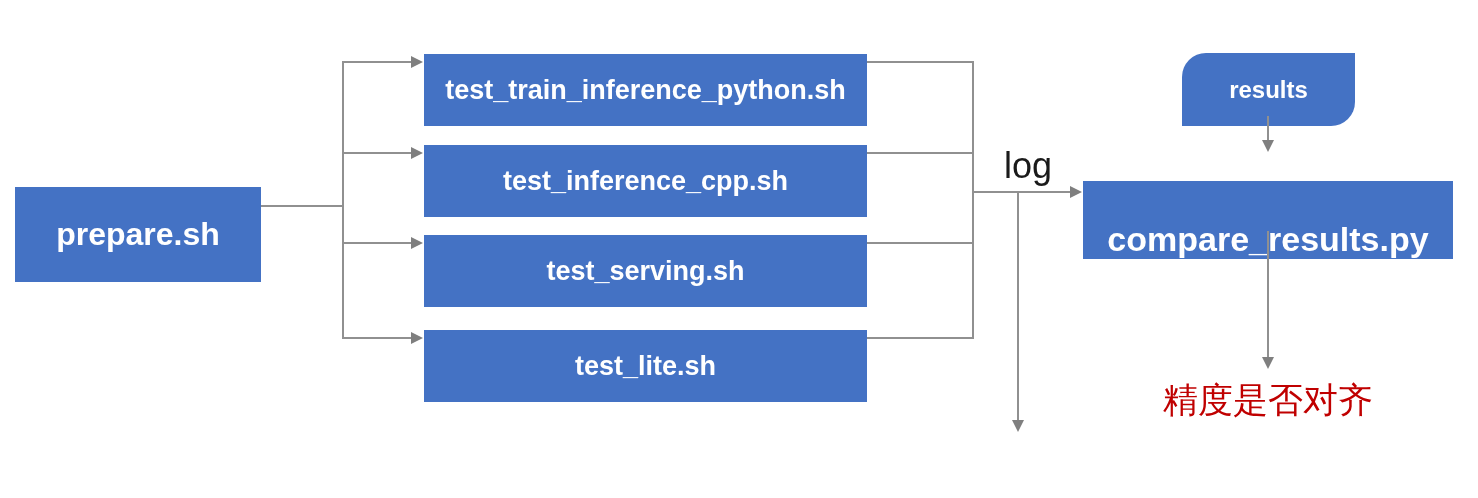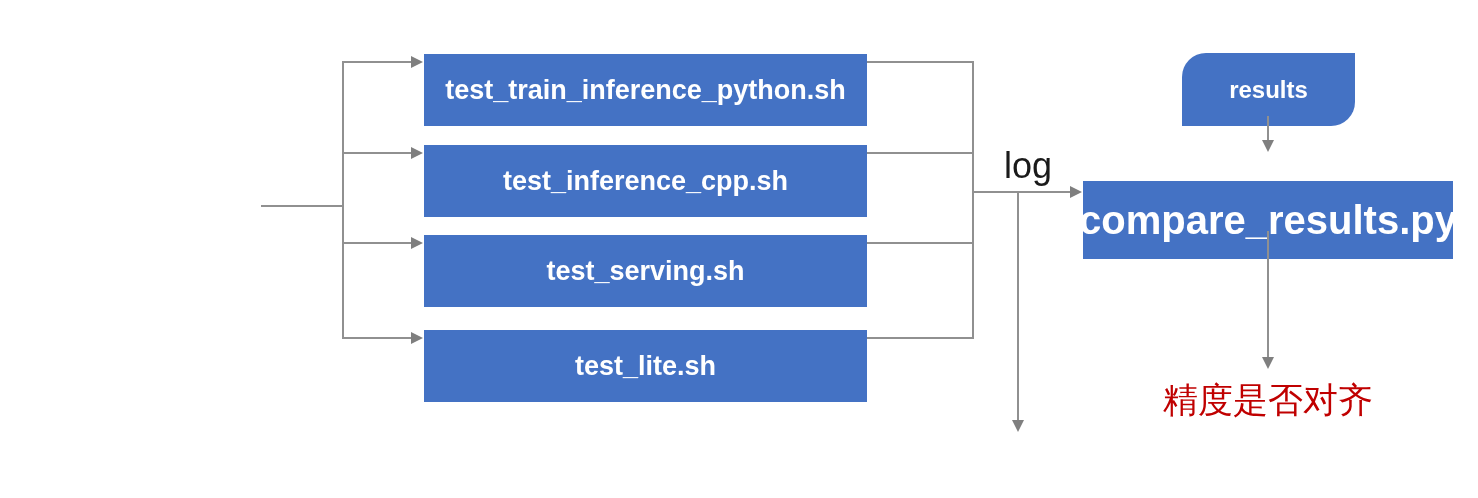--- a/index.html
+++ b/index.html
@@ -24,21 +24,21 @@
     margin-top: 28px;
   }
   .prepare-box   { left: 15px;   top: 159px; width: 246px; height: 95px; font-size: 32px; }
   .test-box      { left: 424px;  width: 443px; height: 72px; font-size: 27px; }
   .test-box-0    { top: 26px; }
   .test-box-1    { top: 117px; }
   .test-box-2    { top: 207px; }
   .test-box-3    { top: 302px; }
   .results-box   { left: 1182px; top: 25px;  width: 173px; height: 73px; font-size: 24px;
                    border-radius: 24px 0 24px 0; align-items: center; }
-  .compare-box   { left: 1083px; top: 153px; width: 370px; height: 78px; font-size: 40px; }
+  .compare-box   { left: 1083px; top: 153px; width: 370px; height: 78px; font-size: 34px; align-items: flex-end; }
 
   .h-line { position: absolute; height: 2px; background: #909090; }
   .v-line { position: absolute; width: 2px;  background: #909090; }
 
   .arrow-right {
     position: absolute; width: 0; height: 0;
     border-top: 6px solid transparent;
     border-bottom: 6px solid transparent;
     border-left: 12px solid #7f7f7f;
   }
@@ -65,20 +65,23 @@
   }
   .log-label       { left: 988px;  top: 148px; margin-left: 16px; }
   .function-label  { left: 913px;  top: 444px; }
   .precision-label { left: 1163px; top: 382px; }
 </style>
 </head>
 <body>
 
 <div id="canvas">
 
+  <div class="node prepare-box">
+    <span>prepare.sh</span>
+  </div>
 
   <div class="h-line" style="left:261px; top:205px; width:81px;"></div>
   <div class="v-line" style="left:342px; top:61px; height:278px;"></div>
 
   <div class="h-line" style="left:342px; top:61px;  width:70px;"></div>
   <div class="arrow-right" style="left:411px; top:56px;"></div>
   <div class="h-line" style="left:342px; top:152px; width:70px;"></div>
   <div class="arrow-right" style="left:411px; top:147px;"></div>
   <div class="h-line" style="left:342px; top:242px; width:70px;"></div>
   <div class="arrow-right" style="left:411px; top:237px;"></div>

